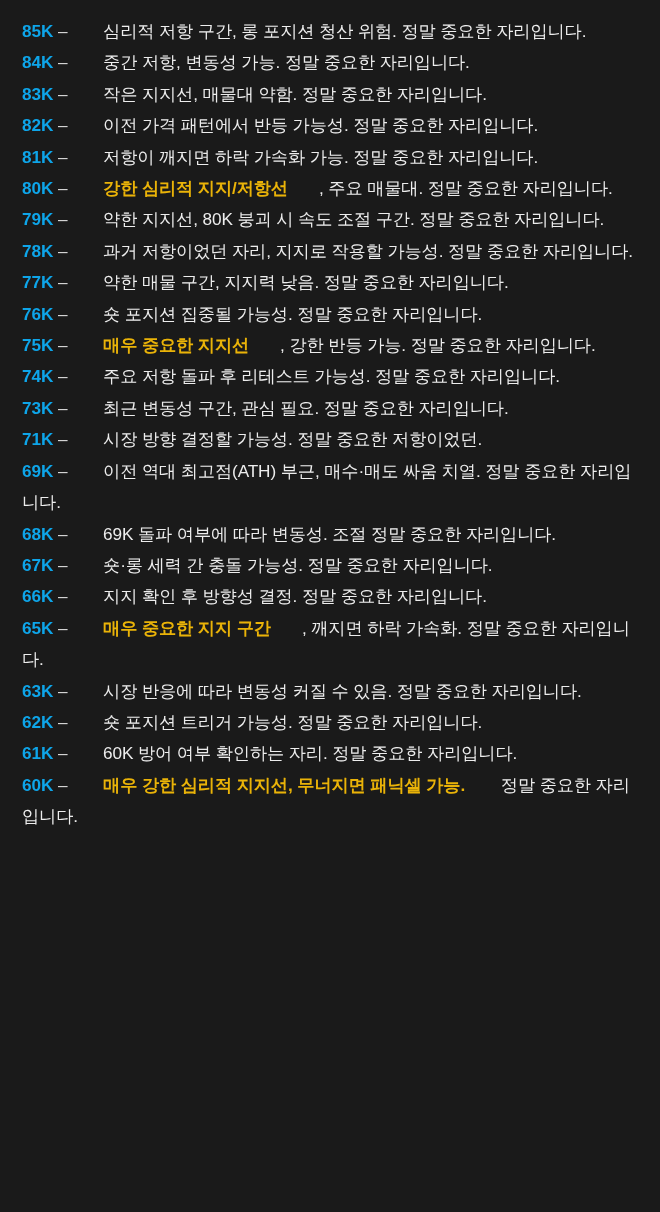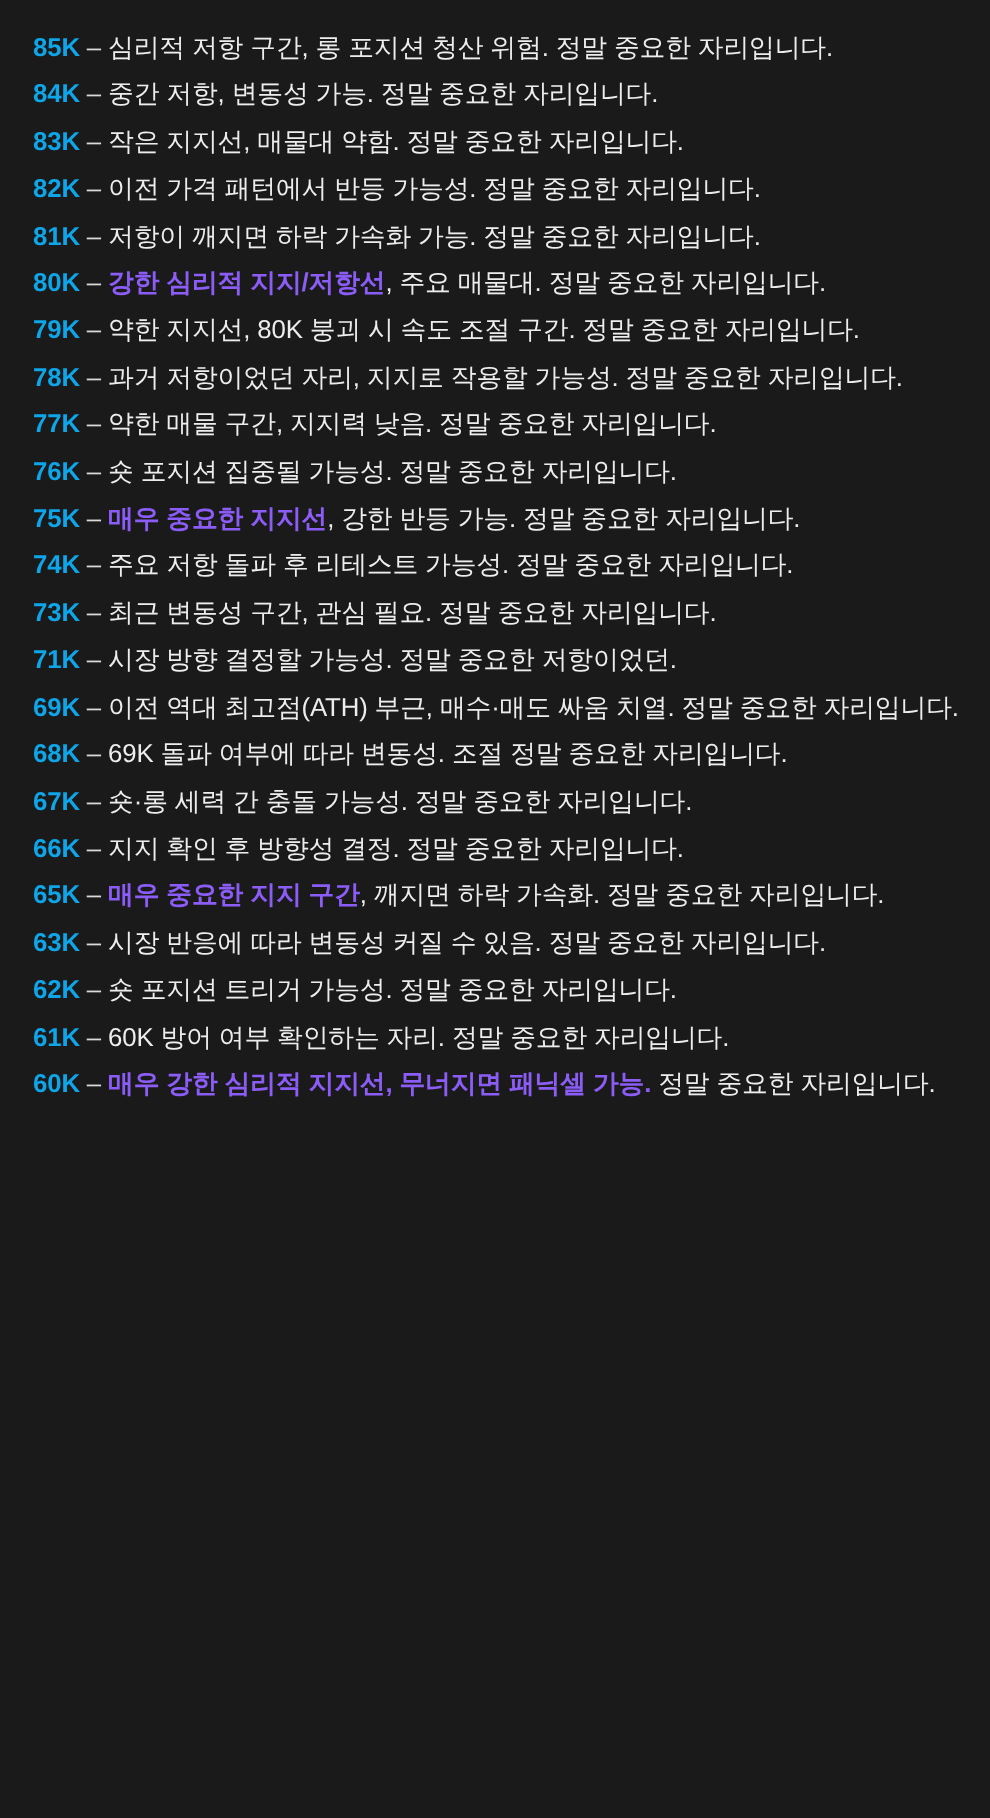--- a/index.html
+++ b/index.html
@@ -31,24 +31,25 @@
   }
   .lvl {
     font-weight: bold;
     color: #0ea5e9;
   }
   .dash {
     color: #d9d9d9;
   }
   .body-txt {
     color: #ededed;
+    margin-left: 31px;
   }
   .body-txt.strong {
     font-weight: bold;
-    color: #8b5cf6;
+    color: #eab308;
   }
 </style>
 </head>
 <body>
 
 <div id="doc">
     <p class="line"><span class="lvl">85K</span><span class="dash"> – </span><span class="body-txt">심리적 저항 구간, 롱 포지션 청산 위험. 정말 중요한 자리입니다.</span></p>
     <p class="line"><span class="lvl">84K</span><span class="dash"> – </span><span class="body-txt">중간 저항, 변동성 가능. 정말 중요한 자리입니다.</span></p>
     <p class="line"><span class="lvl">83K</span><span class="dash"> – </span><span class="body-txt">작은 지지선, 매물대 약함. 정말 중요한 자리입니다.</span></p>
     <p class="line"><span class="lvl">82K</span><span class="dash"> – </span><span class="body-txt">이전 가격 패턴에서 반등 가능성. 정말 중요한 자리입니다.</span></p>

